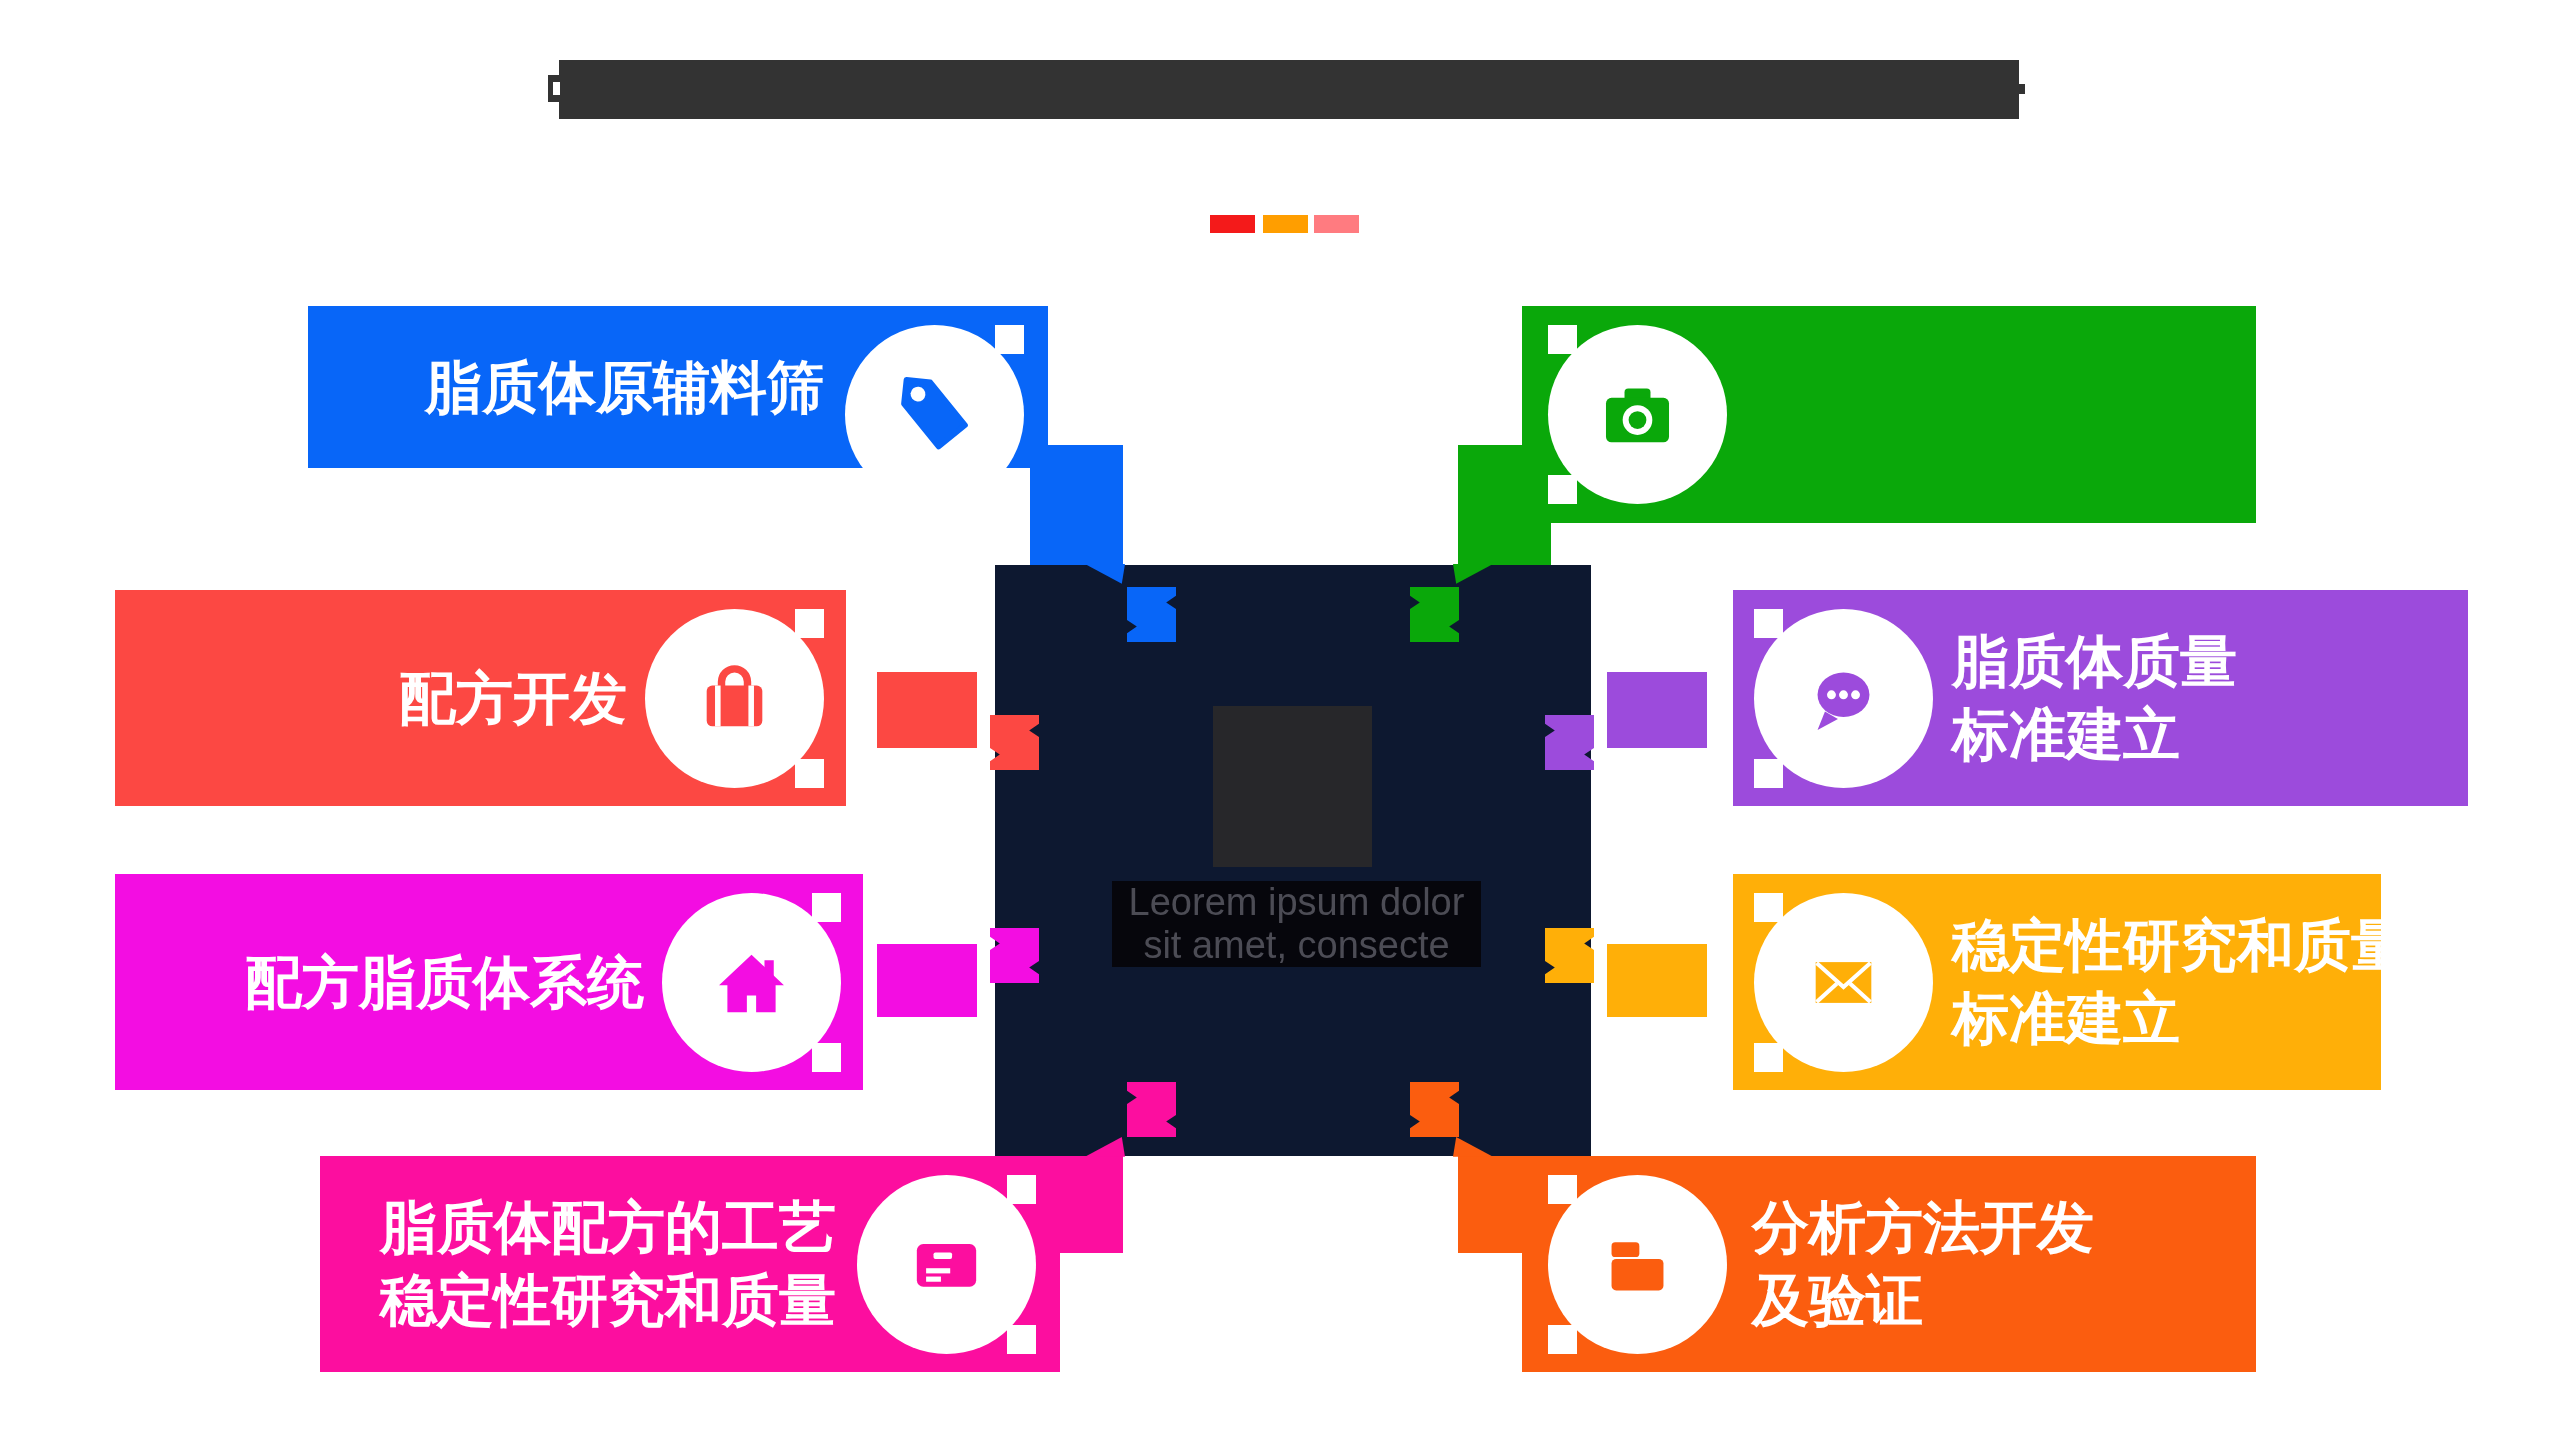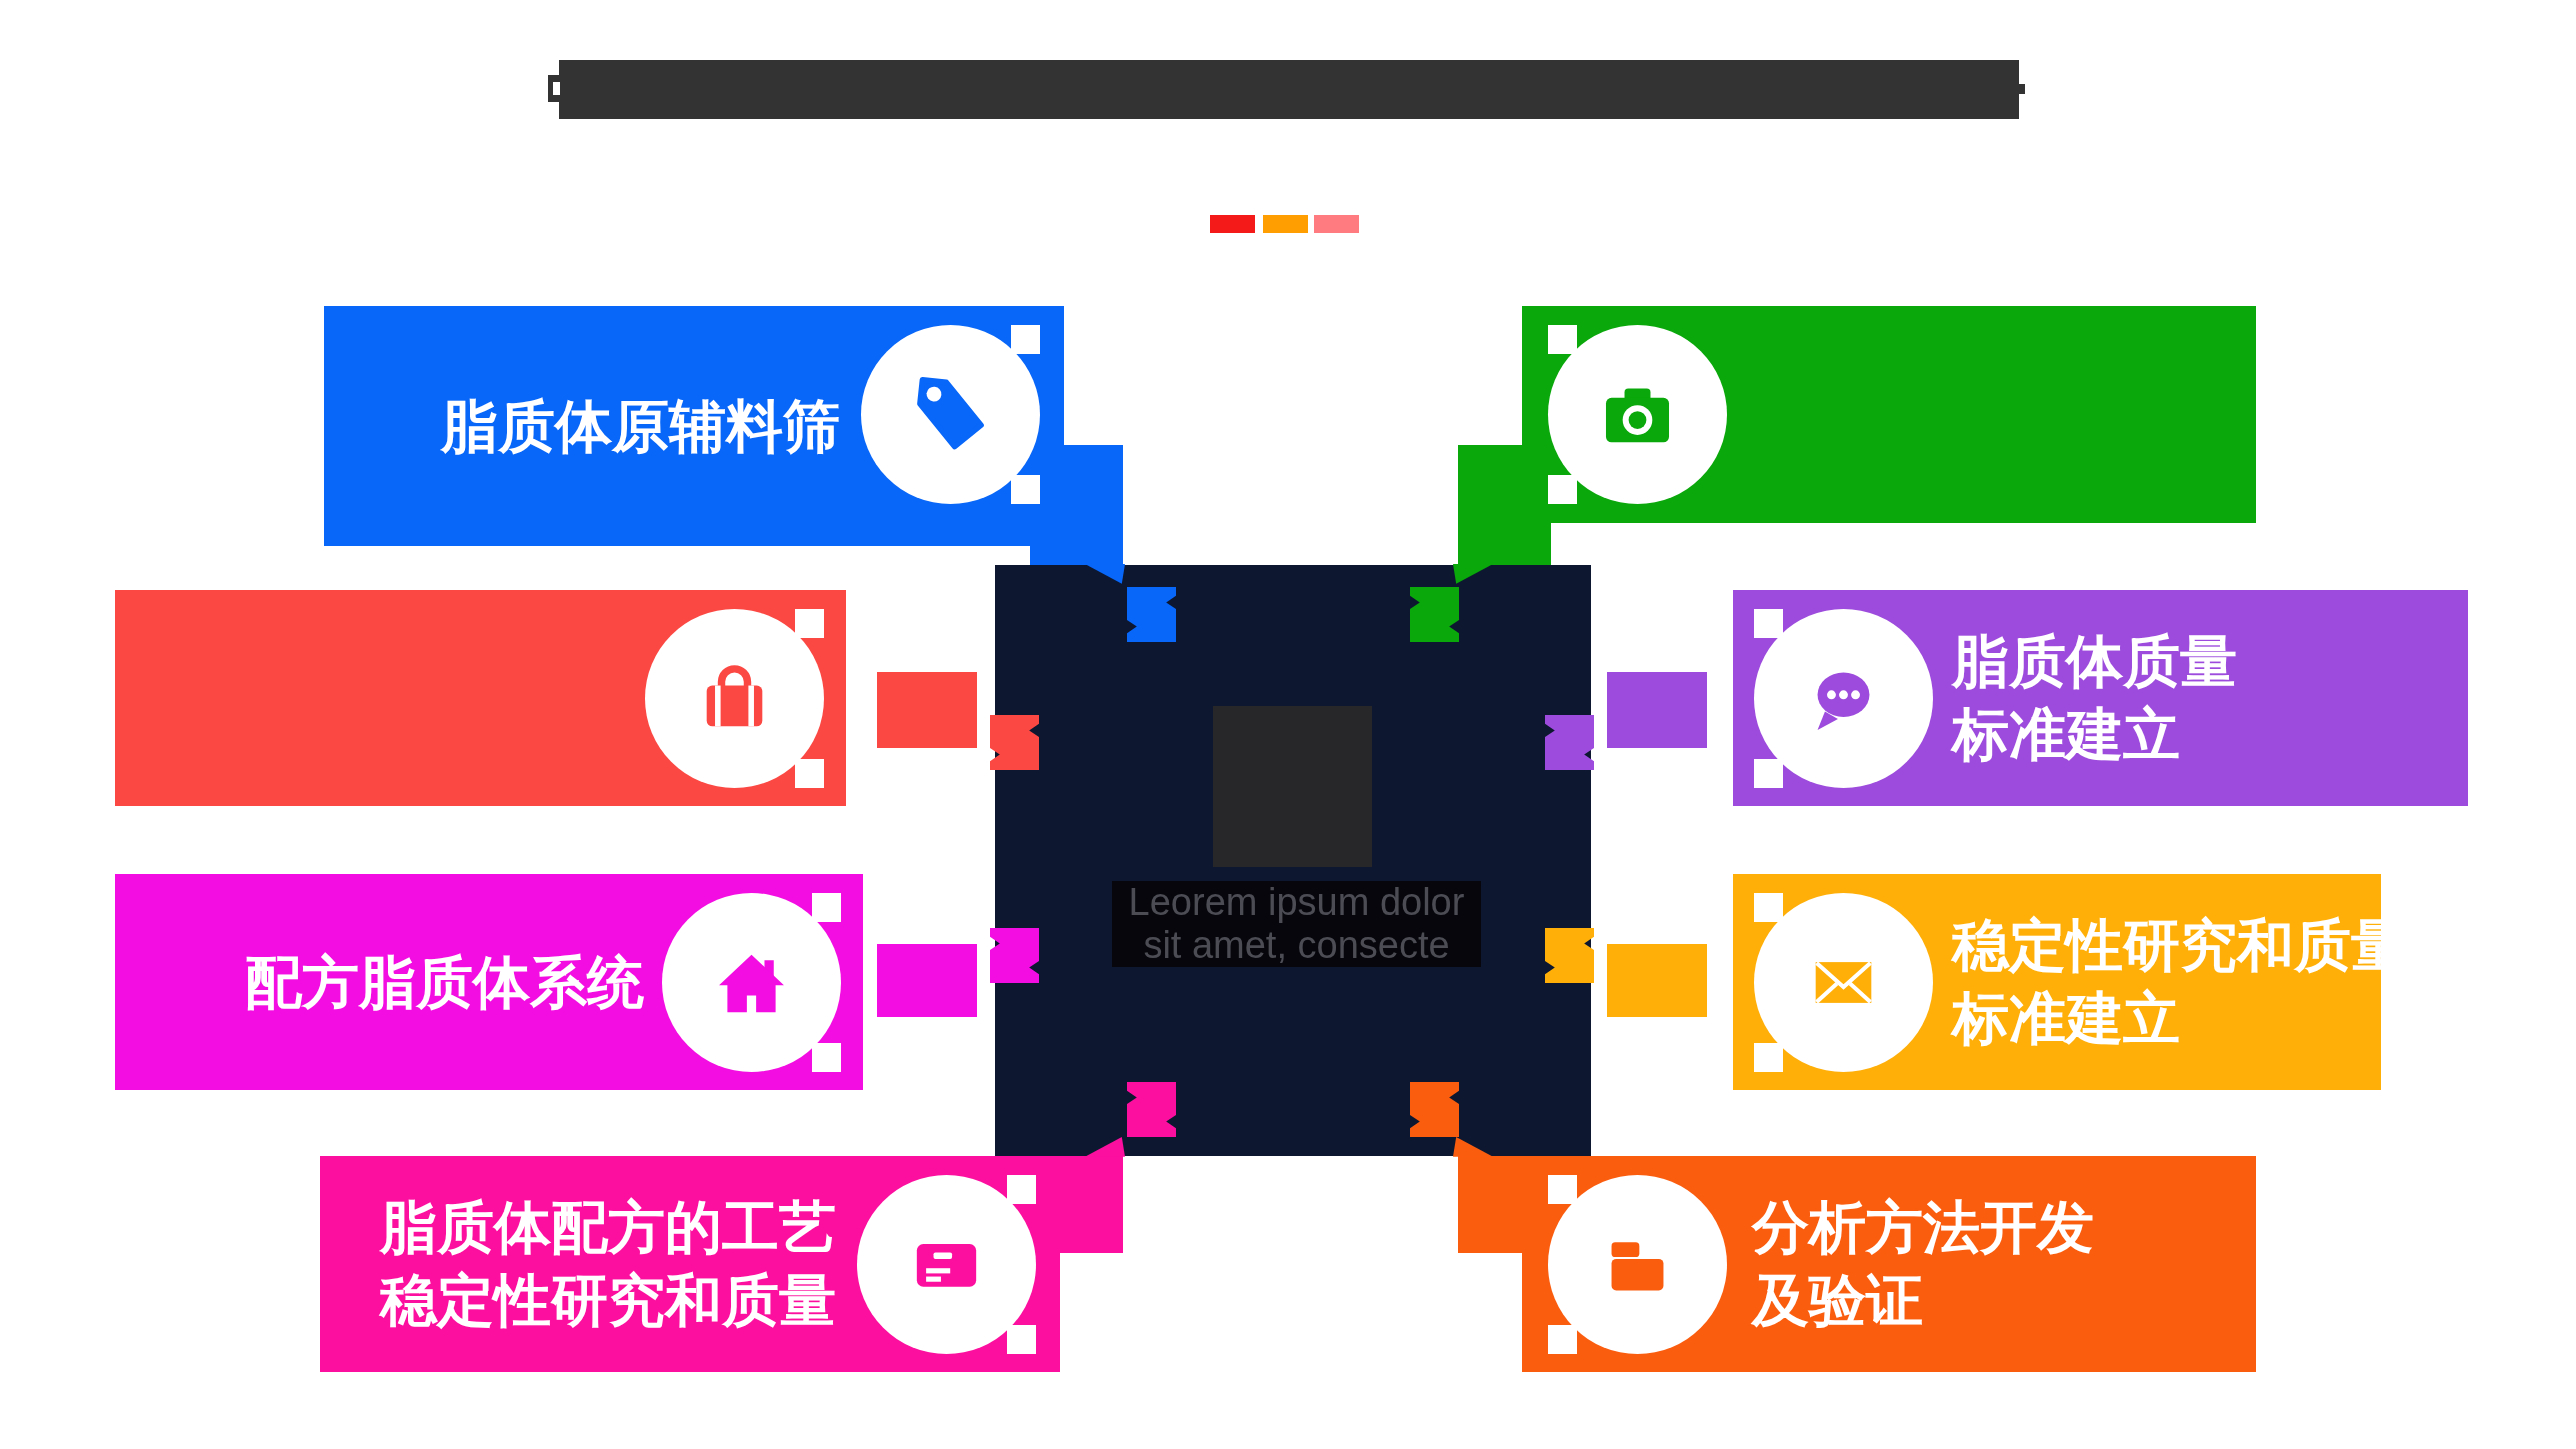--- a/index.html
+++ b/index.html
@@ -52,21 +52,21 @@
   .rib.green{left:1410px;top:587px;background:#0aa80a;}
   .rib.red{left:990px;top:715px;background:#fc4843;}
   .rib.magenta{left:990px;top:928px;background:#f30de2;}
   .rib.purple{left:1545px;top:715px;background:#9c4bdc;}
   .rib.amber{left:1545px;top:928px;background:#ffaf08;}
   .rib.pink{left:1127px;top:1082px;background:#fc0e9f;}
   .rib.orange{left:1410px;top:1082px;background:#fb5d0f;}
 
   
   .item{position:absolute;}
-  .item.b1{left:324px; top:306px; width:740px;height:240px;background:#0866f8;color:#0866f8;}
+  .item.b1{left:308px; top:306px; width:740px;height:162px;background:#0866f8;color:#0866f8;}
   .item.b2{left:115px; top:590px; width:731px;height:216px;background:#fc4843;color:#fc4843;}
   .item.b3{left:115px; top:874px; width:748px;height:216px;background:#f30de2;color:#f30de2;}
   .item.b4{left:320px; top:1156px;width:740px;height:216px;background:#fc0e9f;color:#fc0e9f;}
   .item.b5{left:1522px;top:306px; width:734px;height:217px;background:#0aa80a;color:#0aa80a;}
   .item.b6{left:1733px;top:590px; width:735px;height:216px;background:#9c4bdc;color:#9c4bdc;}
   .item.b7{left:1733px;top:874px; width:648px;height:216px;background:#ffaf08;color:#ffaf08;}
   .item.b8{left:1522px;top:1156px;width:734px;height:216px;background:#fb5d0f;color:#fb5d0f;}
 
   .label{position:absolute;top:0;bottom:0;display:flex;flex-direction:column;justify-content:center;
          color:#ffffff;font-weight:bold;font-size:57px;line-height:73px;white-space:nowrap;}
@@ -148,20 +148,23 @@
       <svg viewBox="0 0 48 48">
         <g fill="currentColor" transform="rotate(6 24 24)">
           <path d="M7 7h13l21 21-13 13L7 20z" stroke="currentColor" stroke-width="3" stroke-linejoin="round"></path>
           <circle cx="14" cy="14" r="4" fill="#ffffff"></circle>
         </g>
       </svg>
     </div>
   </div>
 
   <div class="item b2">
+    <div class="label al-r">
+      <span>配方开发</span>
+    </div>
     <div class="iconwrap side-r">
       <div class="notch nA"></div>
       <div class="notch nB"></div>
       <div class="circle"></div>
       <svg viewBox="0 0 48 48">
         <g fill="currentColor">
           <path d="M17 18v-3a7 7 0 0 1 14 0v3" fill="none" stroke="currentColor" stroke-width="4"></path>
           <rect x="9" y="17" width="30" height="22" rx="3"></rect>
           <rect x="13.5" y="17" width="3" height="22" fill="#ffffff"></rect>
           <rect x="31.5" y="17" width="3" height="22" fill="#ffffff"></rect>

